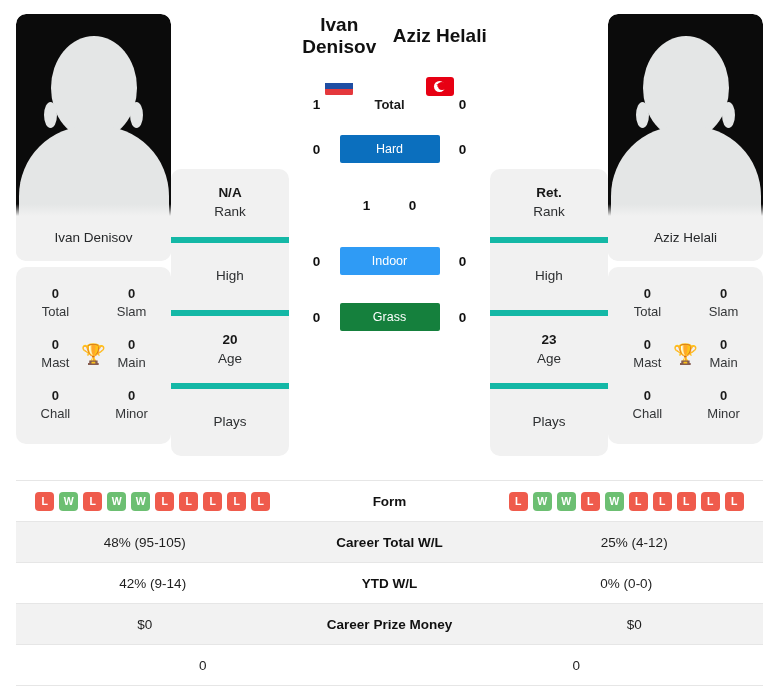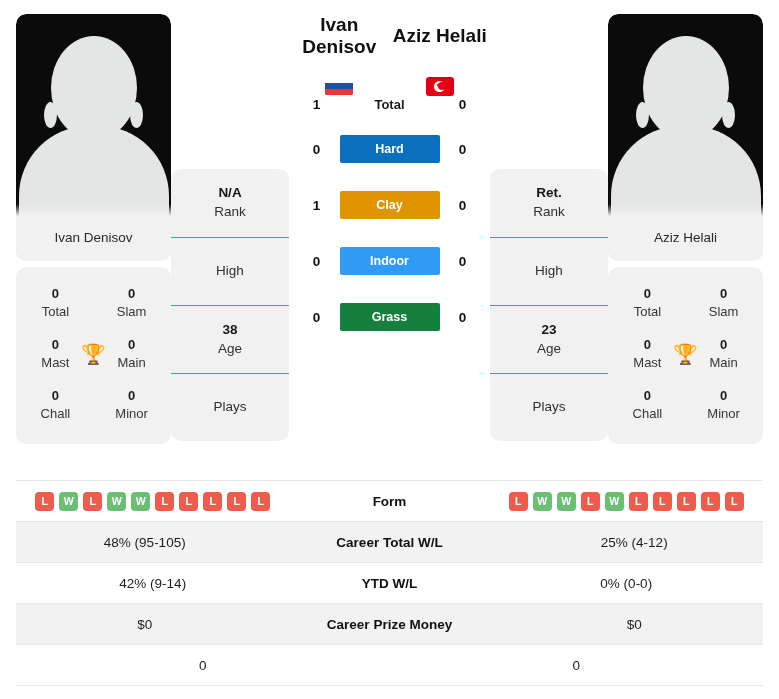--- a/index.html
+++ b/index.html
@@ -133,21 +133,21 @@
     margin-top: 155px;
   }
   .info-card {
     background: #f1f1f1;
     border-radius: 10px;
     overflow: hidden;
   }
   .info-sec {
     text-align: center;
     padding: 15px 4px;
-    border-bottom: 1px solid #14b8a6;
+    border-bottom: 6px solid #14b8a6;
   }
   .info-sec:last-child { border-bottom: none; }
   .info-val {
     font-size: 13.5px;
     font-weight: bold;
     color: #171717;
     line-height: 1.4;
   }
   .info-lbl {
     font-size: 13.5px;
@@ -239,21 +239,21 @@
     width: 46px;
     text-align: center;
     font-size: 13.5px;
     font-weight: bold;
     color: #111;
   }
   .surf-badge {
     width: 100px;
     text-align: center;
     font-size: 12.5px;
-    font-weight: bold;
+    font-weight: normal;
     color: #ffffff;
     padding: 7px 0;
     border-radius: 2px;
   }
   .surf-label-plain {
     width: 100px;
     text-align: center;
     font-size: 13px;
     font-weight: bold;
     color: #1b1b1b;
@@ -363,21 +363,21 @@
   <div class="info-col">
     <div class="info-card">
       <div class="info-sec">
         <div class="info-val">N/A</div>
         <div class="info-lbl">Rank</div>
       </div>
       <div class="info-sec single">
         <div class="info-lbl">High</div>
       </div>
       <div class="info-sec">
-        <div class="info-val">38</div>
+        <div class="info-val">20</div>
         <div class="info-lbl">Age</div>
       </div>
       <div class="info-sec single">
         <div class="info-lbl">Plays</div>
       </div>
     </div>
   </div>
 
   <div class="h2h-col">
     <div class="h2h-header">
@@ -411,21 +411,20 @@
       </div>
 
       <div class="surf-row">
         <div class="surf-score">0</div>
         <div class="surf-badge" style="background:#0b6fbe">Hard</div>
         <div class="surf-score">0</div>
       </div>
 
       <div class="surf-row">
         <div class="surf-score">1</div>
-        <div class="surf-badge" style="background:#e09400">Clay</div>
         <div class="surf-score">0</div>
       </div>
 
       <div class="surf-row">
         <div class="surf-score">0</div>
         <div class="surf-badge" style="background:#2f9bf5">Indoor</div>
         <div class="surf-score">0</div>
       </div>
 
       <div class="surf-row">

